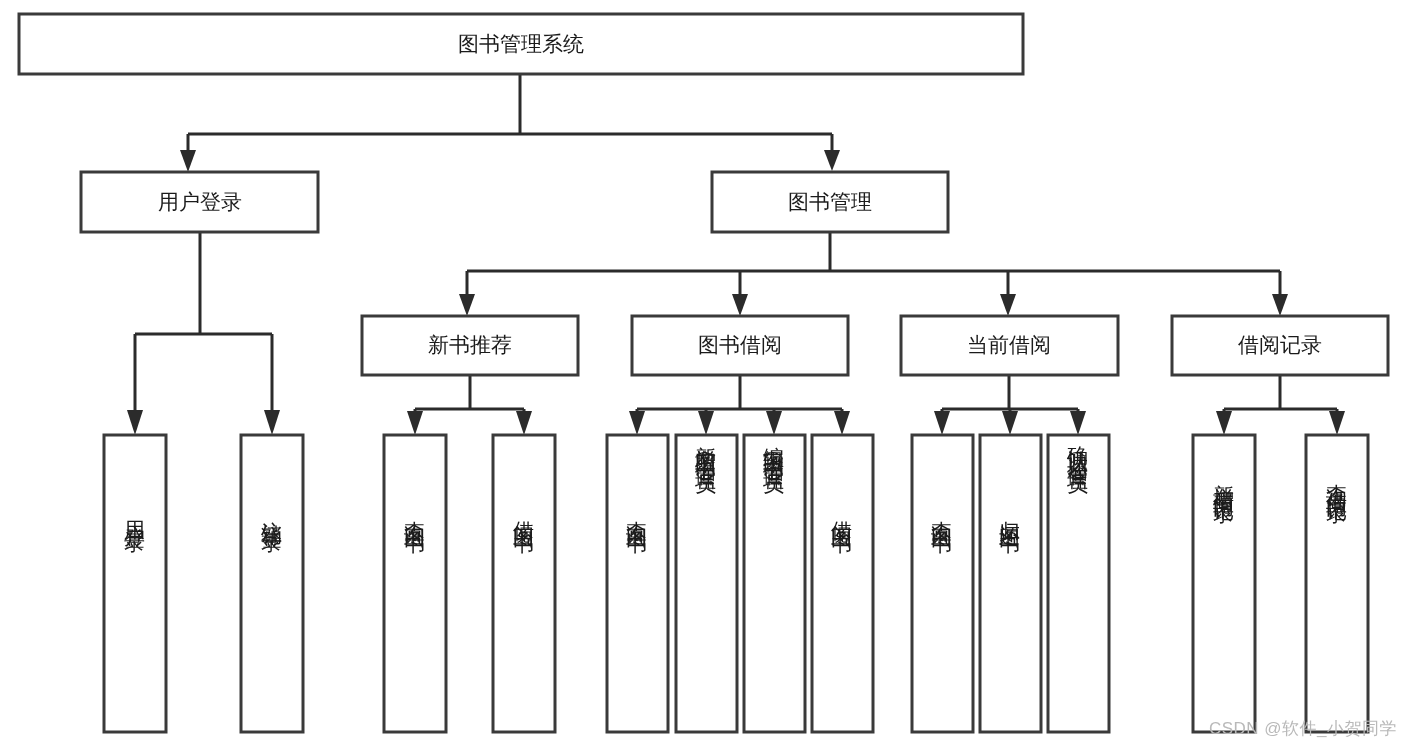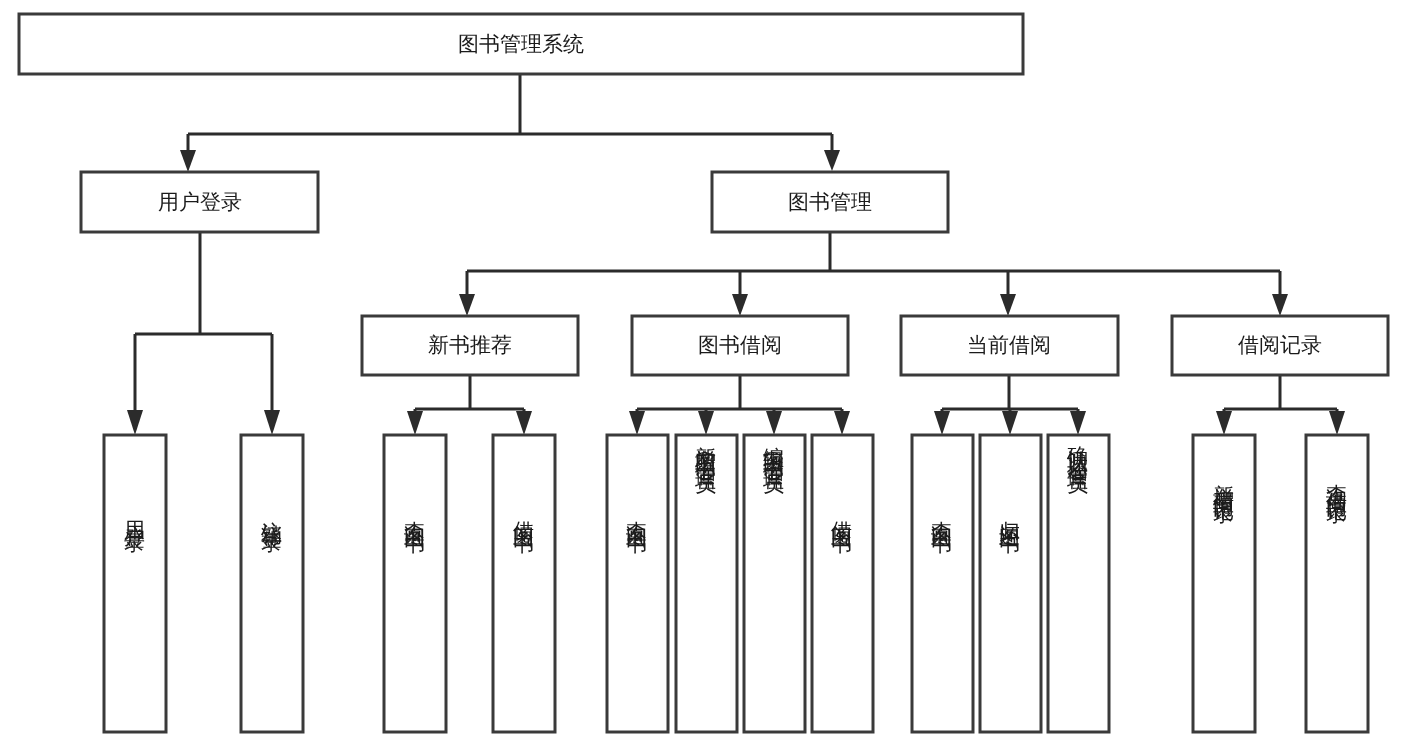--- a/index.html
+++ b/index.html
@@ -235,13 +235,14 @@
       <text class="node-label-v" x="1224" y="479">新增借阅记录</text>
     </g>
 
     <g>
       <rect class="node-box" x="1306" y="435" width="62" height="297"></rect>
       <text class="node-label-v" x="1337" y="479">查询借阅记录</text>
     </g>
 
   </svg>
 
+  <div class="watermark">CSDN @软件_小贺同学</div>
 </div>
 
 </body></html>

